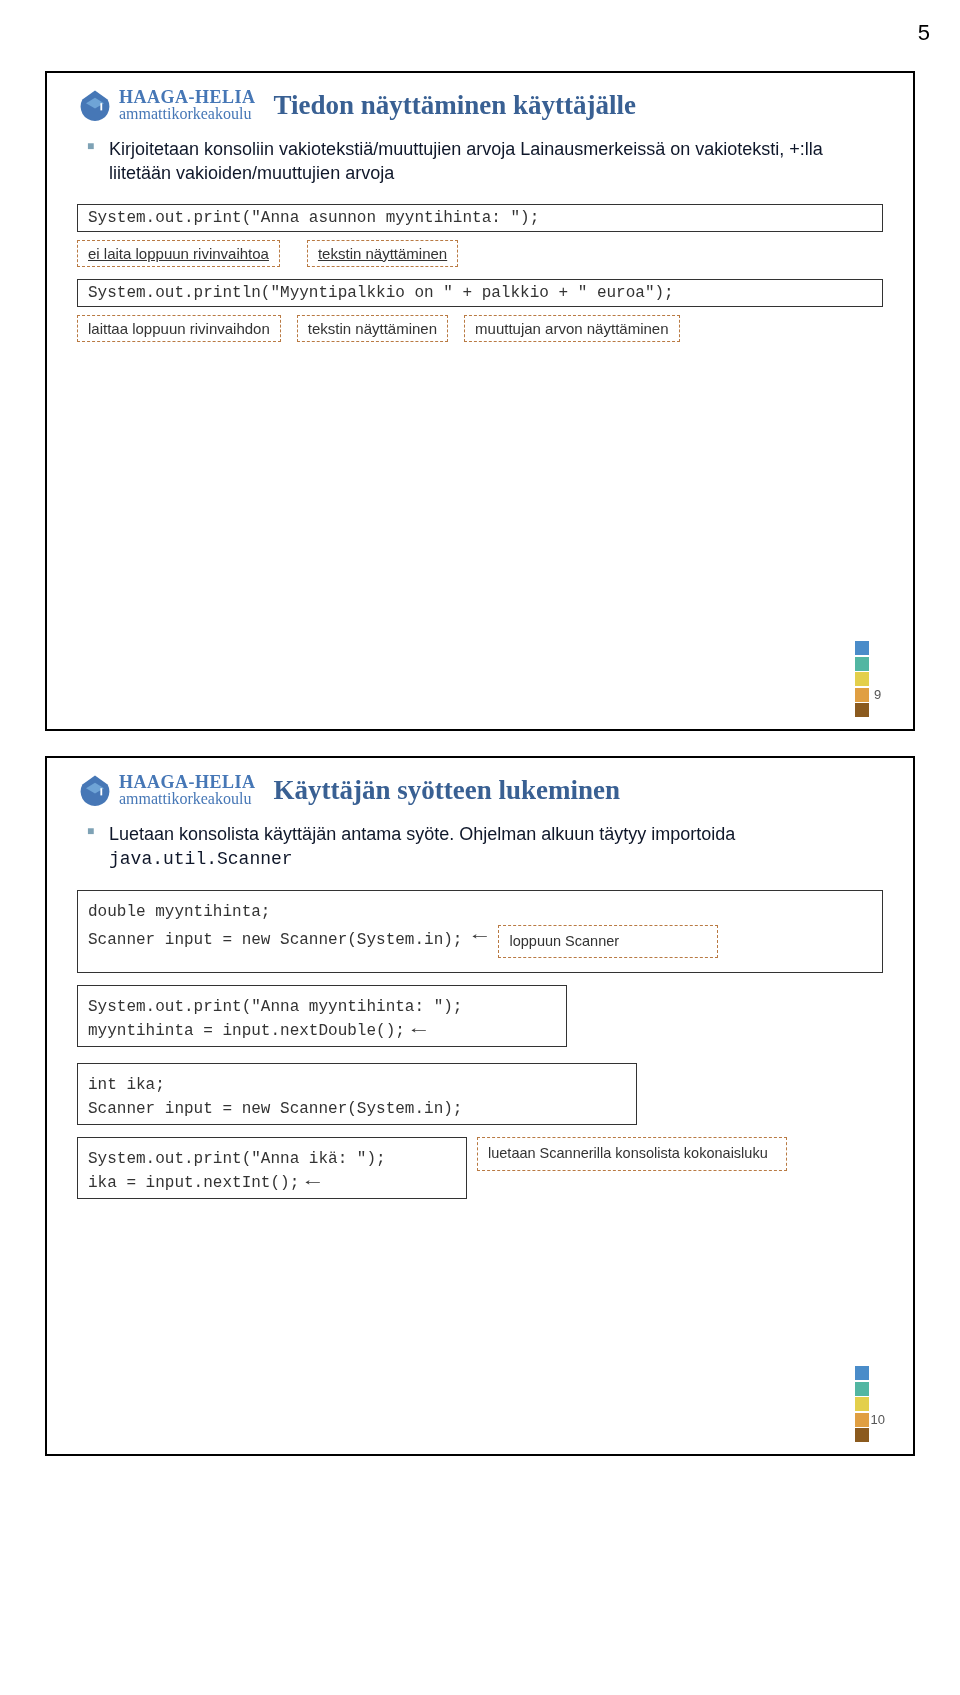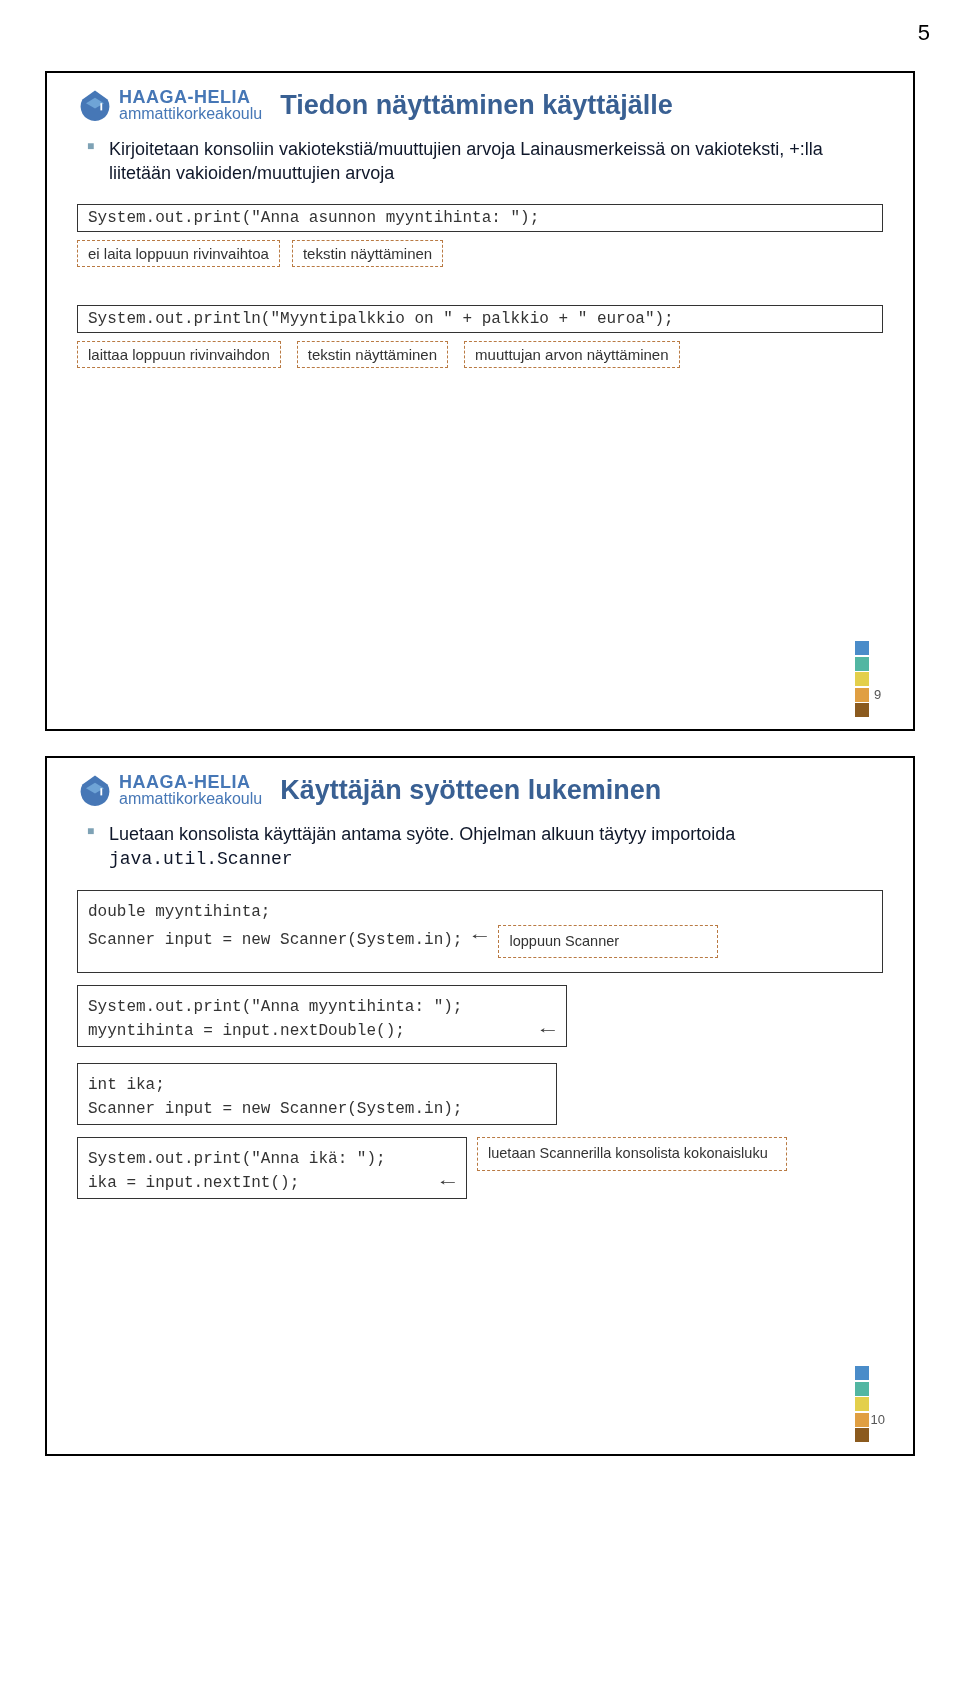--- a/index.html
+++ b/index.html
@@ -23,20 +23,21 @@
     height: 660px;
     position: relative;
     background: #fff;
     padding: 14px 30px 20px 30px;
   }
   .slide-head {
     display: flex;
     align-items: center;
     gap: 18px;
     margin-bottom: 14px;
+    font-family: Liberation Serif, serif;
   }
   .logo-wrap {
     display: flex;
     align-items: center;
     gap: 6px;
   }
   .logo-icon { width: 36px; height: 36px; }
   .logo-text {
     display: flex;
     flex-direction: column;
@@ -82,43 +83,44 @@
   .codebox {
     border: 1.2px solid #333;
     padding: 4px 10px;
     font-family: "Courier New", monospace;
     font-size: 16px;
     margin-bottom: 8px;
     background: #fff;
   }
   .label-row {
     display: flex;
-    gap: 12px;
-    margin-bottom: 38px;
+    gap: 27px;
+    margin-bottom: 12px;
+    text-decoration: underline;
   }
   .label-row3 { display: flex; gap: 16px; }
   .dashed-cell {
     border: 1.5px dashed #b97a43;
     padding: 4px 10px;
     font-size: 15px;
     color: #333;
     background: #fff;
   }
   .squares {
     position: absolute;
     right: 28px;
     bottom: 12px;
     display: grid;
     grid-template-columns: repeat(2, 14px);
     grid-auto-rows: 14px;
     gap: 1.5px;
     width: 30px;
   }
   .sq { width: 14px; height: 14px; }
-  .inline-row { display: flex; align-items: center; gap: 6px; justify-content: space-between; }
+  .inline-row { display: flex; align-items: center; gap: 6px; }
   .ann-row { display: flex; align-items: flex-start; gap: 10px; margin: 4px 0 8px 0; }
   .ann-right {
     border: 1.5px dashed #b97a43;
     padding: 6px 10px;
     font-size: 14.5px;
     line-height: 1.35;
     background: #fff;
   }
   .codebox-nb { font-family: "Courier New", monospace; font-size: 16px; margin-top: 6px; }
   .block-border { border:1.2px solid #333; padding:6px 10px; }
@@ -215,21 +217,21 @@
   <div style="display:flex; gap:10px; margin-bottom:16px; align-items:flex-start">
     <div class="block-border" style="flex:0 0 auto; width:490px">
       <div class="codebox-nb">System.out.print("Anna myyntihinta: ");</div>
       <div class="inline-row">
         <span class="codebox-nb">myyntihinta = input.nextDouble();</span>
         <span class="arrow-left">←</span>
       </div>
     </div>
   </div>
 
-  <div class="block-border" style="margin-bottom:12px; width:480px">
+  <div class="block-border" style="margin-bottom:12px; width:560px">
     <div class="codebox-nb">int ika;</div>
     <div class="codebox-nb">Scanner input = new Scanner(System.in);</div>
   </div>
 
   <div style="display:flex; gap:10px; align-items:flex-start">
     <div class="block-border" style="width:390px">
       <div class="codebox-nb">System.out.print("Anna ikä: ");</div>
       <div class="inline-row">
         <span class="codebox-nb">ika = input.nextInt();</span>
         <span class="arrow-left">←</span>

